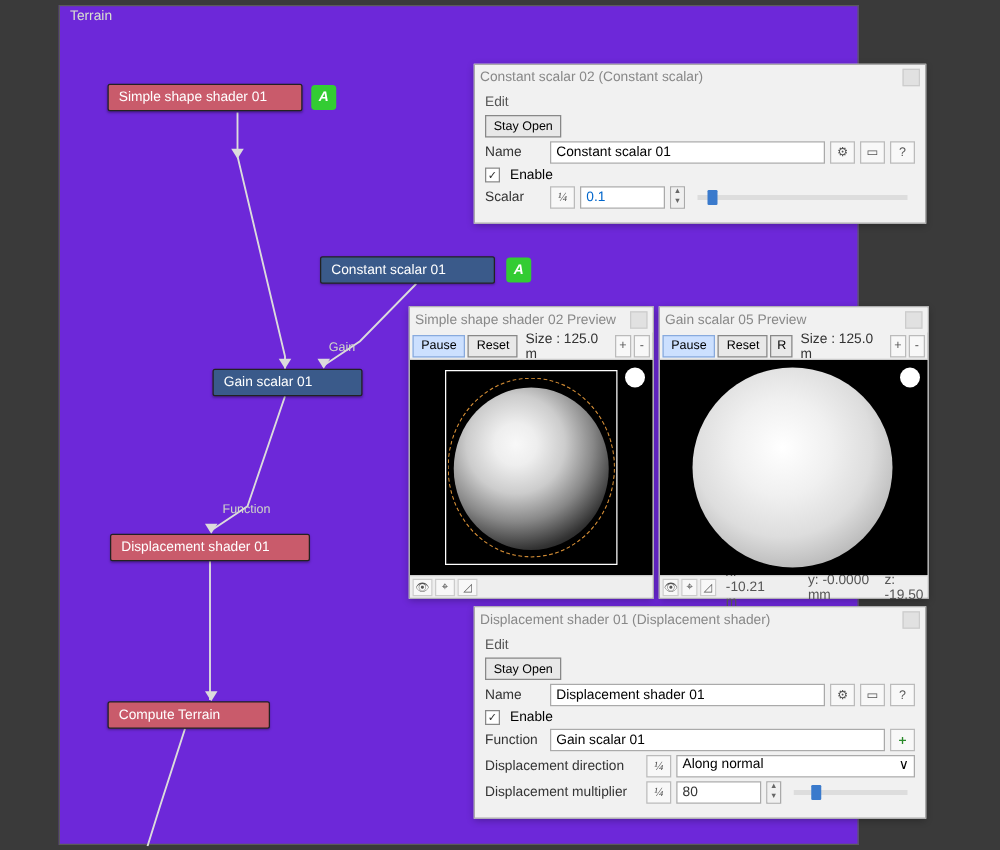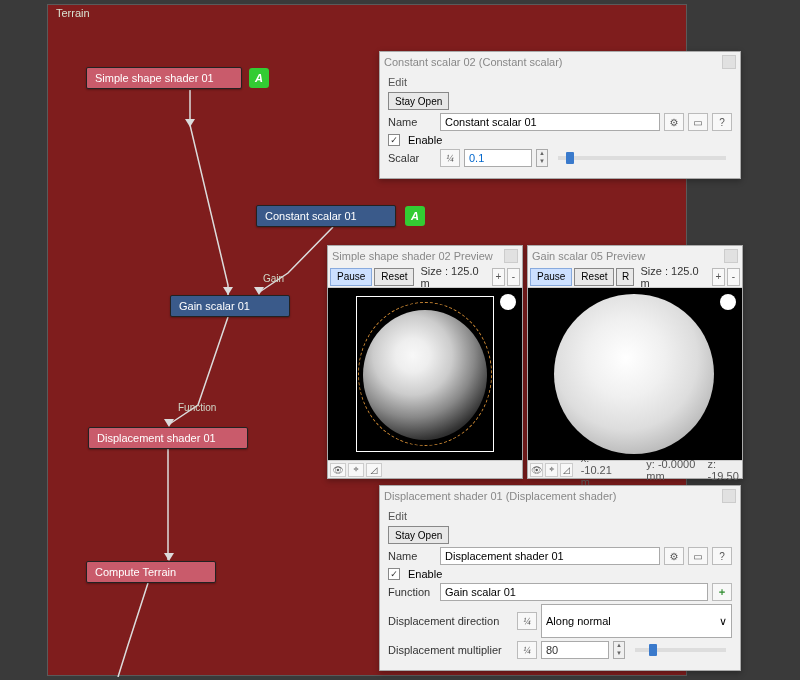--- a/index.html
+++ b/index.html
@@ -1,17 +1,17 @@
 <!DOCTYPE html>
 <html><head>
 <meta charset="utf-8">
 <style>
 *{box-sizing:border-box;margin:0;padding:0;font-family:"Segoe UI",Tahoma,sans-serif;font-size:11px}
 body{background:#3a3a3a;width:800px;height:680px;overflow:hidden}
-.panel-bg{position:absolute;left:47px;top:4px;width:640px;height:672px;background:#7f1d1d;border:1px solid #5a5a5a}
+.panel-bg{position:absolute;left:47px;top:4px;width:640px;height:672px;background:#6d28d9;border:1px solid #5a5a5a}
 .panel-title{position:absolute;left:8px;top:2px;color:#d8e0d0;font-size:11px}
 .node{position:absolute;height:22px;border:1px solid #222;border-radius:2px;display:flex;align-items:center;padding:0 8px;color:#fff;font-size:11px;box-shadow:0 1px 2px rgba(0,0,0,.3)}
 .node.red{background:#c95b6b}
 .node.blue{background:#3a5a8a}
 .badge-a{position:absolute;width:20px;height:20px;background:#33cc33;border-radius:3px;color:#fff;font-style:italic;font-weight:bold;display:flex;align-items:center;justify-content:center;font-size:13px}
 .port-label{position:absolute;font-size:10px;color:#d0d8c8}
 .arrow{position:absolute;width:0;height:0;border-left:5px solid transparent;border-right:5px solid transparent;border-top:8px solid #dcdcdc}
 svg.edges{position:absolute;left:0;top:0;width:700px;height:672px;pointer-events:none}
 .win{position:absolute;background:#f1f1f1;border:1px solid #aaa;box-shadow:0 2px 6px rgba(0,0,0,.3)}
 .win-titlebar{height:20px;background:#f1f1f1;display:flex;align-items:center;padding:0 4px;color:#888;font-size:10px}
@@ -25,21 +25,21 @@
 input[type=text].num{width:68px;height:18px;border:1px solid #aaa;padding:0 4px;font-size:11px;color:#0066cc;background:#fff}
 .icon-btn{width:20px;height:18px;border:1px solid #bbb;background:#f8f8f8;display:flex;align-items:center;justify-content:center;font-size:10px;color:#555}
 .icon-btn.green{color:#2a8a2a;font-weight:bold}
 .btn{height:18px;border:1px solid #888;background:#e8e8e8;padding:0 6px;font-size:10px;display:inline-flex;align-items:center}
 .btn.blue{background:#cce0ff;border-color:#88aadd}
 .spinner{width:12px;height:18px;display:flex;flex-direction:column;border:1px solid #aaa}
 .spinner div{flex:1;background:#f0f0f0;font-size:6px;text-align:center;line-height:7px;color:#666}
 .slider{flex:1;height:4px;background:#ddd;position:relative;margin:0 6px}
 .slider .thumb{position:absolute;top:-4px;width:8px;height:12px;background:#3a7acc;border-radius:1px}
 .checkbox{width:12px;height:12px;border:1px solid #888;background:#fff;display:inline-flex;align-items:center;justify-content:center;font-size:9px;color:#333;margin-right:4px}
-.select{flex:1;height:18px;border:1px solid #aaa;background:#fff;padding:16px 4px;display:flex;align-items:center;justify-content:space-between}
+.select{flex:1;height:18px;border:1px solid #aaa;background:#fff;padding:0 4px;display:flex;align-items:flex-start;justify-content:space-between}
 .sigma{font-family:serif;font-style:italic}
 .preview{position:absolute;background:#f1f1f1;border:1px solid #aaa;box-shadow:0 2px 6px rgba(0,0,0,.3)}
 .preview .toolbar{height:22px;display:flex;align-items:center;padding:0 2px;gap:2px;border-bottom:1px solid #ccc}
 .preview .canvas{background:#000;position:relative}
 .sphere{position:absolute;border-radius:50%}
 .sphere.soft{background:radial-gradient(circle at 40% 35%,#f8f8f8 0%,#eee 15%,#ccc 35%,#888 55%,#333 75%,#000 95%)}
 .sphere.hard{background:radial-gradient(circle at 45% 40%,#fff 0%,#f0f0f0 30%,#ddd 55%,#bbb 75%,#888 95%)}
 .rect-frame{position:absolute;border:1px solid #fff}
 .dash-circ{position:absolute;border:1px dashed #cc8833;border-radius:50%}
 .gear{position:absolute;width:16px;height:16px;border-radius:50%;background:#fff}

